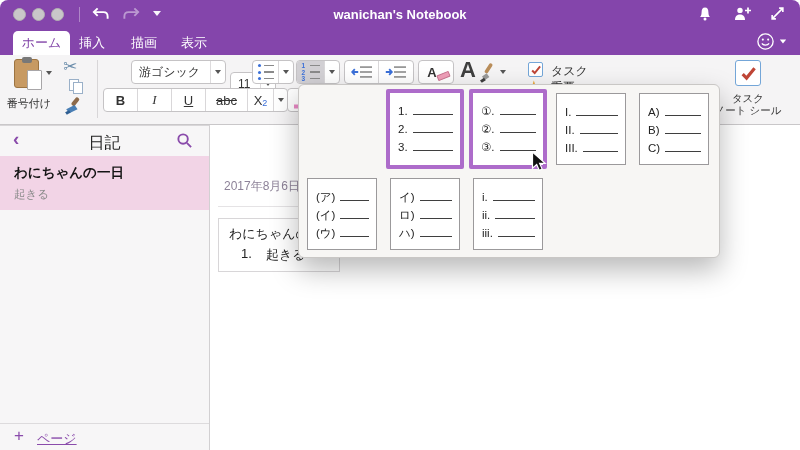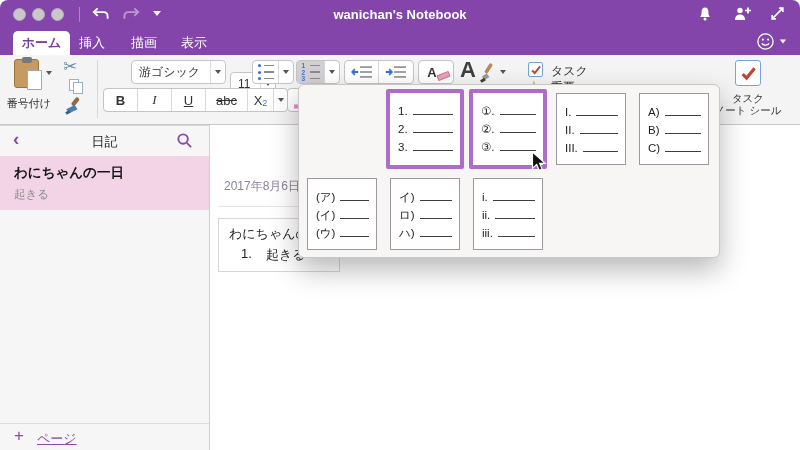--- a/index.html
+++ b/index.html
@@ -16,21 +16,21 @@
   .tb-sep { position:absolute; left:79px; top:7px; width:1px; height:15px; background:rgba(255,255,255,.35); }
   .tb-ico { position:absolute; top:6px; }
   .tb-title { position:absolute; left:0; right:0; top:7px; text-align:center; color:#fff;
     font-size:13px; font-weight:bold; }
   .caret-w { width:0; height:0; border-left:4px solid transparent; border-right:4px solid transparent;
     border-top:5px solid rgba(255,255,255,.95); }
 
   
   .tab { position:absolute; top:31px; height:24px; line-height:24px; text-align:center;
     font-size:13px; color:#fff; cursor:default; }
-  .tab.active { background:#fff; border-radius:5px 5px 0 0; color:#7e3fa5; font-weight:bold; }
+  .tab.active { background:#fff; border-radius:5px 5px 0 0; color:#7e3fa5; font-weight:normal; }
   .smiley-wrap { position:absolute; top:32px; left:756px; display:flex; align-items:center; gap:4px; }
 
   
   .ribbon { position:absolute; left:0; top:55px; width:800px; height:70px; background:#f5f4f5;
     border-bottom:1px solid #c9c7c9; }
   .rb-label { position:absolute; font-size:11px; color:#333; }
   .v-div { position:absolute; width:1px; background:#d8d6d8; }
   .combo { position:absolute; height:24px; background:#fff; border:1px solid #c5c3c5; border-radius:4px;
     display:flex; align-items:center;margin-left:28px; }
   .combo .txt { font-size:12px; color:#333; padding-left:7px; flex:1; white-space:nowrap; }
@@ -69,21 +69,21 @@
 
   .seal-box { position:absolute; left:735px; top:5px; width:26px; height:26px; background:#fff;
     border:1px solid #74a6d8; border-radius:3px; display:flex; align-items:center; justify-content:center; }
   .seal-lab { position:absolute; left:706px; width:84px; text-align:center; font-size:10.5px; color:#333; white-space:nowrap; }
 
   
   .body { position:absolute; left:0; top:125px; width:800px; height:325px; }
   .sidebar { position:absolute; left:0; top:0; width:210px; height:325px; background:#f7f6f7;
     border-right:1px solid #d2d0d2; border-top:1px solid #d8d6d8; }
   .sb-head { position:absolute; left:0; top:0; width:100%; height:30px; }
-  .sb-title { position:absolute; left:0; right:0; top:7px; text-align:center; font-size:13px; color:#222; }
+  .sb-title { position:absolute; left:0; right:0; top:7px; text-align:center; font-size:16px; color:#222; }
   .chev { position:absolute; left:13px; top:2px; font-size:19px; color:#8a4bab; font-weight:bold; }
   .sb-item { position:absolute; left:0; top:30px; width:100%; height:54px; background:#f2d4e6; }
   .sb-item .t { position:absolute; left:14px; top:8px; font-size:13.5px; font-weight:bold; color:#141414; }
   .sb-item .p { position:absolute; left:14px; top:31px; font-size:11.5px; color:#8c8c8c; }
   .sb-foot { position:absolute; left:0; bottom:0; width:100%; height:27px; border-top:1px solid #dddbdd; }
   .sb-foot .plus { position:absolute; left:14px; top:2px; font-size:17px; color:#8a4bab; }
   .sb-foot .lab { position:absolute; left:37px; top:6px; font-size:13px; color:#8a4bab;text-decoration:underline; }
 
   .content { position:absolute; left:210px; top:0; width:590px; height:325px; background:#fff; }
   .pg-date { position:absolute; left:14px; top:53px; font-size:12px; color:#8d8298; }

